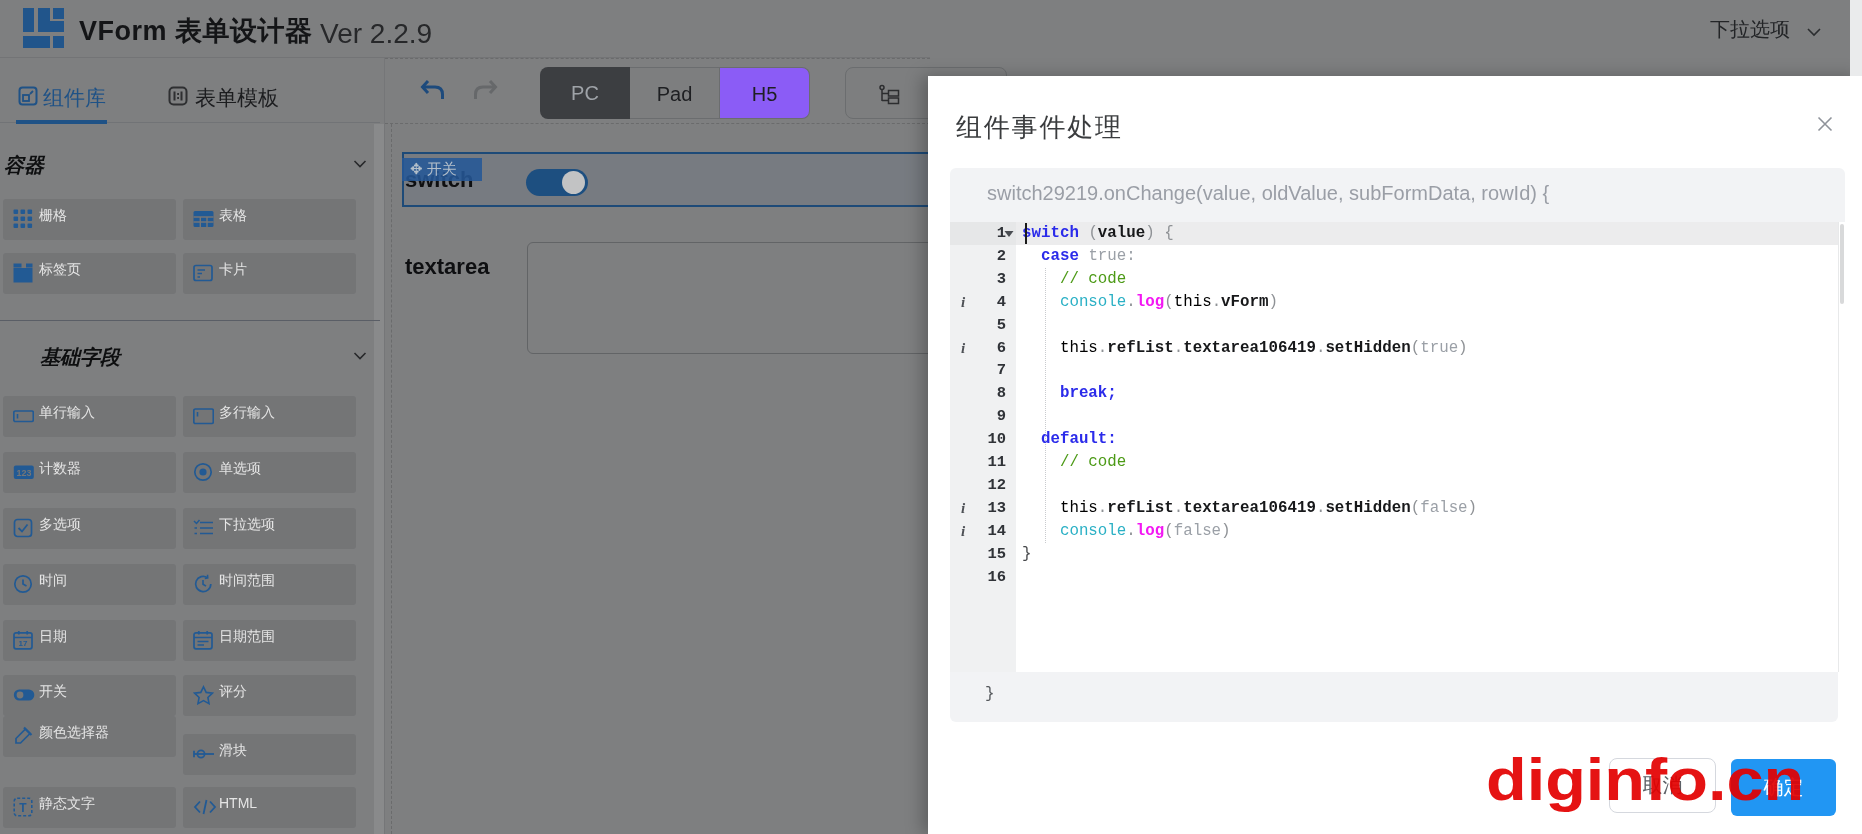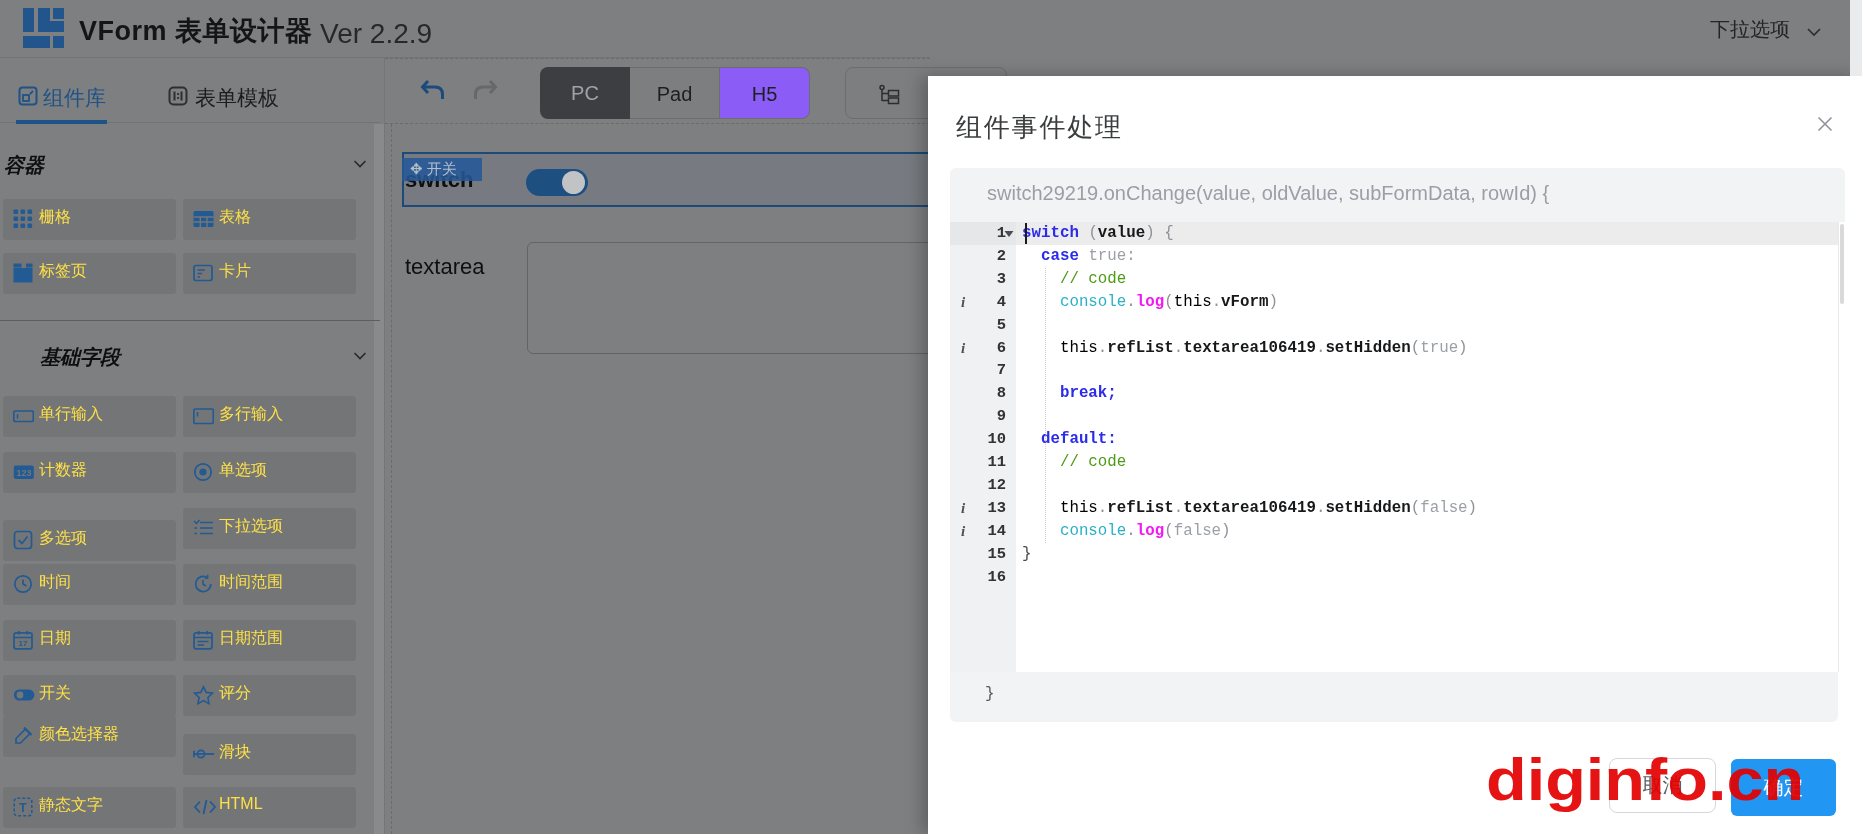--- a/index.html
+++ b/index.html
@@ -6,21 +6,21 @@
   body{width:1862px;height:834px;overflow:hidden;position:relative;background:#7e7f80;font-family:"Liberation Sans",sans-serif;}
   .abs{position:absolute;}
   
   .tile{position:absolute;background:#21558b;}
   .hdr-title{font-weight:bold;font-size:27px;color:#141517;letter-spacing:0.5px;}
   .hdr-ver{font-size:28px;color:#27282a;}
   .lang{font-size:20px;color:#232527;}
   .tabtxt{font-size:21px;}
   .sec-title{font-size:20px;font-weight:bold;font-style:italic;color:#0e0f10;}
   .item{position:absolute;width:173px;height:41px;background:#747576;border-radius:3px;}
-  .item .lbl{position:absolute;left:36px;top:8px;font-size:16px;color:#fde047;white-space:nowrap;}
+  .item .lbl{position:absolute;left:36px;top:8px;font-size:14px;color:#e5e5e5;white-space:nowrap;}
   .item svg{position:absolute;left:10px;top:10px;}
   .chev{position:absolute;width:16px;height:16px;}
   .seg{position:absolute;top:67px;height:52px;box-sizing:border-box;font-size:20px;text-align:center;line-height:52px;}
   .dash-v{position:absolute;border-left:1px dashed #6a6b6c;width:0;}
   .dash-h{position:absolute;border-top:1px dashed #6a6b6c;height:0;}
   
   #modal{position:absolute;left:928px;top:76px;width:934px;height:758px;background:#ffffff;box-shadow:-6px 0 16px rgba(0,0,0,0.25);}
   .mono{font-family:"Liberation Mono",monospace;}
   .cl{position:absolute;left:1022px;white-space:pre;font-family:"Liberation Mono",monospace;font-size:15.8px;line-height:22.9px;color:#1a1b1d;}
   .k{color:#2b2bea;font-weight:bold;}
@@ -142,21 +142,21 @@
     </svg>
     <div class="lbl">计数器</div>
   </div>
 <div class="item" style="left:183px;top:452px;">
     <svg width="20" height="20" viewBox="0 0 20 20">
       <circle cx="10" cy="10" r="8.2" fill="none" stroke="#225a94" stroke-width="1.7"></circle>
       <circle cx="10" cy="10" r="3.6" fill="#225a94"></circle>
     </svg>
     <div class="lbl">单选项</div>
   </div>
-<div class="item" style="left:3px;top:520px;">
+<div class="item" style="left:3px;top:508px;">
     <svg width="20" height="20" viewBox="0 0 20 20">
       <rect x="1.5" y="1.5" width="17" height="17" rx="3" fill="none" stroke="#225a94" stroke-width="1.7"></rect>
       <path d="M5.5 10 L9 13.5 L14.5 6.5" fill="none" stroke="#225a94" stroke-width="1.8"></path>
     </svg>
     <div class="lbl">多选项</div>
   </div>
 <div class="item" style="left:183px;top:508px;">
     <svg width="21" height="20" viewBox="0 0 21 20">
       <path d="M7 4.5 H20 M7 10 H20 M7 15.5 H20" stroke="#225a94" stroke-width="1.7"></path>
       <path d="M1 3 L3.5 5.5 L6.5 2" fill="none" stroke="#225a94" stroke-width="1.5"></path>
@@ -258,21 +258,21 @@
 <div class="dash-h" style="left:385px;top:58px;width:545px;"></div>
 <div class="dash-h" style="left:385px;top:123px;width:545px;"></div>
 <div class="dash-v" style="left:391px;top:124px;height:710px;"></div>
 
 <div class="abs" style="left:402px;top:152px;width:1110px;height:55px;border:2px solid #1d4a78;box-sizing:border-box;background:rgba(32,80,143,0.08);"></div>
 <div class="abs" style="left:405px;top:167px;font-size:22px;font-weight:bold;color:#0e0f11;">switch</div>
 <div class="abs" style="left:402px;top:158px;width:80px;height:23px;background:rgba(38,88,150,0.88);"></div>
 <div class="abs" style="left:410px;top:160px;width:70px;font-size:15px;color:#b4bfca;">✥ 开关</div>
 <div class="abs" style="left:526px;top:169px;width:62px;height:27px;border-radius:14px;background:#1d4f80;"></div>
 <div class="abs" style="left:562px;top:171px;width:23px;height:23px;border-radius:50%;background:#c2c3c4;"></div>
-<div class="abs" style="left:405px;top:254px;font-size:22px;font-weight:normal;color:#0e0f11;">textarea</div>
+<div class="abs" style="left:405px;top:254px;font-size:22px;font-weight:bold;color:#0e0f11;">textarea</div>
 <div class="abs" style="left:527px;top:242px;width:985px;height:112px;border:1.5px solid #626466;border-radius:6px;box-sizing:border-box;"></div>
 
 <div id="modal"></div>
 <div class="abs" style="left:956px;top:110px;font-size:26px;color:#3a3c3e;z-index:10;letter-spacing:1.8px;">组件事件处理</div>
 <svg class="abs" style="left:1817px;top:116px;z-index:10;" width="16" height="16" viewBox="0 0 16 16">
     <path d="M1.5 1.5 L14.5 14.5 M14.5 1.5 L1.5 14.5" stroke="#8f939a" stroke-width="1.6"></path>
   </svg>
 
 <div class="abs" style="left:950px;top:168px;width:895px;height:54px;background:#f2f3f5;border-radius:6px 6px 0 0;z-index:10;"></div>
 <div class="abs" style="left:987px;top:182px;font-size:20px;color:#9a9ea6;z-index:11;">switch29219.onChange(value, oldValue, subFormData, rowId) {</div>

